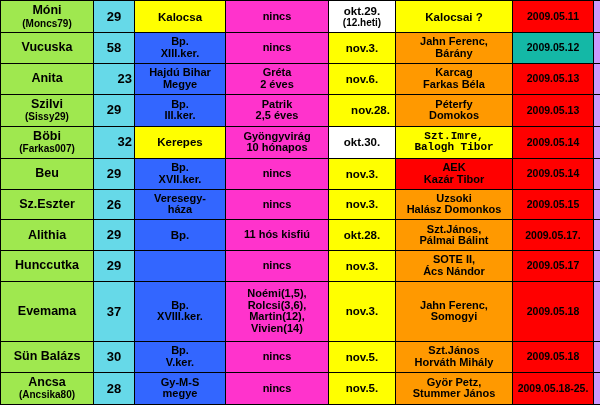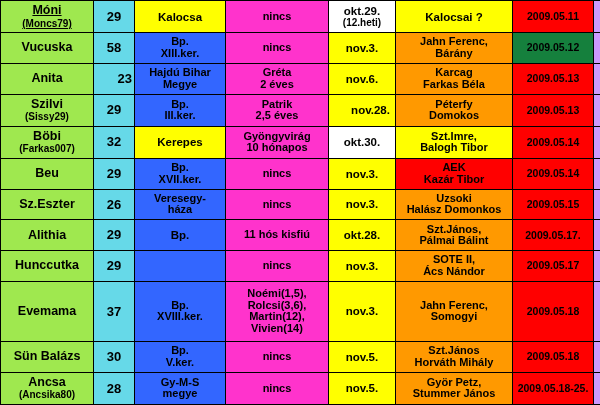--- a/index.html
+++ b/index.html
@@ -45,37 +45,37 @@
   .twoline {
     font-size: 11px;
   }
 </style>
 </head>
 <body>
 
 <table class="grid">
   <tbody>
       <tr>
-        <td class="c-name" style="background: rgb(159, 232, 79); text-decoration: underline;">Móni<span class="sub">(Moncs79)</span></td>
+        <td class="c-name" style="background: rgb(159, 232, 79);">Móni<span class="sub">(Moncs79)</span></td>
         <td class="c-age" style="background: rgb(102, 217, 232);">29</td>
         <td class="c-place" style="background: rgb(255, 255, 0);">Kalocsa</td>
         <td class="c-kids" style="background: rgb(255, 51, 204);">nincs</td>
         <td class="c-date" style="background: rgb(255, 255, 255);">okt.29.<span class="sub">(12.heti)</span></td>
         <td class="c-doc" style="background: rgb(255, 255, 0);">Kalocsai ?</td>
         <td class="c-when" style="background: rgb(255, 0, 0);">2009.05.11</td>
         <td class="c-nick" style="background: rgb(204, 153, 255);">Bébike</td>
       </tr>
       <tr>
         <td class="c-name" style="background: rgb(159, 232, 79); margin-top: 20px;">Vucuska</td>
         <td class="c-age" style="background: rgb(102, 217, 232);">58</td>
         <td class="c-place twoline" style="background: rgb(51, 102, 255);">Bp.<br>XIII.ker.</td>
         <td class="c-kids" style="background: rgb(255, 51, 204);">nincs</td>
         <td class="c-date" style="background: rgb(255, 255, 0);">nov.3.</td>
         <td class="c-doc twoline" style="background: rgb(255, 153, 0);">Jahn Ferenc,<br>Bárány</td>
-        <td class="c-when" style="background: #15803d;">2009.05.12</td>
+        <td class="c-when" style="background: #14b8a6;">2009.05.12</td>
         <td class="c-nick" style="background: rgb(204, 153, 255);">András/Adél</td>
       </tr>
       <tr>
         <td class="c-name" style="background: rgb(159, 232, 79);">Anita</td>
         <td class="c-age" style="background: rgb(102, 217, 232); text-align: right;">23</td>
         <td class="c-place twoline" style="background: rgb(51, 102, 255);">Hajdú Bihar<br>Megye</td>
         <td class="c-kids twoline" style="background: rgb(255, 51, 204);">Gréta<br>2 éves</td>
         <td class="c-date" style="background: rgb(255, 255, 0);">nov.6.</td>
         <td class="c-doc twoline" style="background: rgb(255, 153, 0);">Karcag<br>Farkas Béla</td>
         <td class="c-when" style="background: rgb(255, 0, 0);">2009.05.13</td>
@@ -86,25 +86,25 @@
         <td class="c-age" style="background: rgb(102, 217, 232);">29</td>
         <td class="c-place twoline" style="background: rgb(51, 102, 255);">Bp.<br>III.ker.</td>
         <td class="c-kids twoline" style="background: rgb(255, 51, 204);">Patrik<br>2,5 éves</td>
         <td class="c-date" style="background: rgb(255, 255, 0); padding-left: 19px;">nov.28.</td>
         <td class="c-doc twoline" style="background: rgb(255, 153, 0);">Péterfy<br>Domokos</td>
         <td class="c-when" style="background: rgb(255, 0, 0);">2009.05.13</td>
         <td class="c-nick" style="background: rgb(204, 153, 255);"></td>
       </tr>
       <tr>
         <td class="c-name" style="background: rgb(159, 232, 79);">Böbi<span class="sub">(Farkas007)</span></td>
-        <td class="c-age" style="background: rgb(102, 217, 232);">32</td>
+        <td class="c-age" style="background: rgb(102, 217, 232); text-align: right;">32</td>
         <td class="c-place" style="background: rgb(255, 255, 0);">Kerepes</td>
         <td class="c-kids twoline" style="background: rgb(255, 51, 204);">Gyöngyvirág<br>10 hónapos</td>
         <td class="c-date" style="background: rgb(255, 255, 255);">okt.30.</td>
-        <td class="c-doc twoline" style="background: rgb(255, 255, 0);">Szt.Imre,<br>Balogh Tibor</td>
+        <td class="c-doc twoline" style="background: rgb(255, 255, 0); font-family: Liberation Mono, monospace;">Szt.Imre,<br>Balogh Tibor</td>
         <td class="c-when" style="background: rgb(255, 0, 0);">2009.05.14</td>
         <td class="c-nick twoline" style="background: rgb(204, 153, 255);">Iringó/<br>Kissanya</td>
       </tr>
       <tr>
         <td class="c-name" style="background: rgb(159, 232, 79);">Beu</td>
         <td class="c-age" style="background: rgb(102, 217, 232);">29</td>
         <td class="c-place twoline" style="background: rgb(51, 102, 255);">Bp.<br>XVII.ker.</td>
         <td class="c-kids" style="background: rgb(255, 51, 204);">nincs</td>
         <td class="c-date" style="background: rgb(255, 255, 0);">nov.3.</td>
         <td class="c-doc twoline" style="background: rgb(255, 0, 0);">AEK<br>Kazár Tibor</td>

